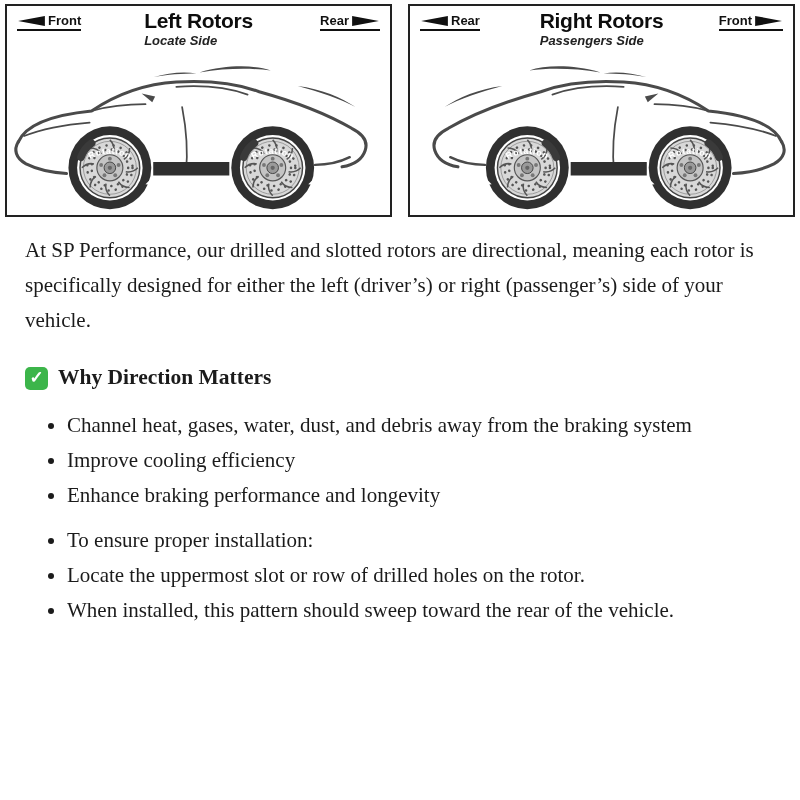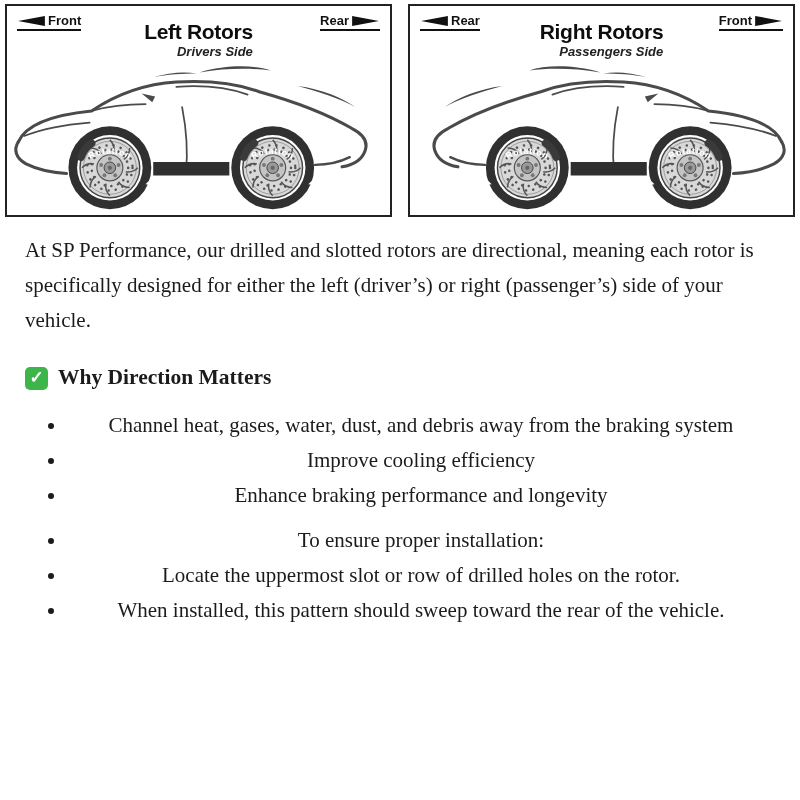--- a/index.html
+++ b/index.html
@@ -10,22 +10,22 @@
   .diagram{display:flex;gap:16px;margin:4px 5px 0 5px;}
   .panel{flex:1;border:2px solid #222;background:#fff;position:relative;}
   .panel-header{position:relative;height:46px;padding:5px 8px 0 8px;}
   .edge-label{position:absolute;top:7px;display:flex;align-items:center;gap:3px;
               font-family:"Liberation Sans",sans-serif;font-weight:700;font-size:13px;
               border-bottom:2.5px solid #111;padding-bottom:1px;color:#111;}
   .edge-label.left{left:10px;}
   .edge-label.right{right:10px;}
   .arrow{width:28px;height:12px;display:block;}
   .arrow polygon{fill:#111;}
-  .panel-title-block{position:absolute;left:50%;top:14px;transform:translateX(-50%);
-                     text-align:right;font-family:"Liberation Sans",sans-serif;}
+  .panel-title-block{position:absolute;left:50%;top:3px;transform:translateX(-50%);
+                     text-align:left;font-family:"Liberation Sans",sans-serif;}
   .panel-title{font-size:21px;font-weight:800;letter-spacing:-0.3px;color:#0d0d0d;white-space:nowrap;}
   .panel-subtitle{font-size:13px;font-weight:700;font-style:italic;color:#222;margin-top:0px;white-space:nowrap;}
   .car-svg{display:block;width:100%;height:158px;}
 
   .car-line{stroke:#4a4a4a;fill:none;stroke-linecap:round;}
   .w32{stroke-width:3.2;} .w18{stroke-width:1.8;} .w25{stroke-width:2.5;}
   .car-fill{fill:#4a4a4a;stroke:none;}
   .dark-fill{fill:#2f2f2f;stroke:none;}
   .caliper{stroke:#3a3a3a;stroke-width:8;fill:none;stroke-linecap:round;}
   .rot{font-family:"Liberation Sans",sans-serif;font-weight:700;font-size:9px;
@@ -33,21 +33,21 @@
 
   
   .article{padding:0 25px 0 25px;font-size:21px;line-height:1.67;}
   .intro{margin:16px 0 20px 0;}
   .section-heading{display:flex;align-items:center;gap:10px;margin:22px 0 12px 0;
                    font-size:21.5px;}
   .section-heading .htext{font-weight:700;}
   .section-heading.regular .htext{font-weight:400;}
   .lead{margin:0 0 4px 0;}
   ul{margin:4px 0 0 0;padding-left:42px;}
-  li{line-height:1.67;text-align:center;}
+  li{line-height:1.67;}
   .check-icon{display:inline-flex;width:23px;height:23px;border-radius:5px;
               align-items:center;justify-content:center;flex:0 0 auto;
               background:#3cb54a;color:#fff;
               font-family:"Liberation Sans",sans-serif;font-weight:700;font-size:17px;}
   .mag-icon{width:22px;height:22px;flex:0 0 auto;display:block;}
   .sec2{margin-top:26px;}
   .list2{margin-top:10px;}
 
   .defs-holder{position:absolute;width:0;height:0;overflow:hidden;}
 </style>
@@ -104,21 +104,21 @@
   <div class="panel">
     <div class="panel-header">
       <div class="edge-label left">
         <svg class="arrow" viewBox="0 0 30 13">
             <polygon points="30,1 30,12 1,6.5"></polygon>
           </svg>
         <span>Front</span>
       </div>
       <div class="panel-title-block">
         <div class="panel-title">Left Rotors</div>
-        <div class="panel-subtitle">Drivers Side</div>
+        <div class="panel-subtitle">Locate Side</div>
       </div>
       <div class="edge-label right">
         <span>Rear</span>
         <svg class="arrow" viewBox="0 0 30 13">
             <polygon points="0,1 0,12 29,6.5"></polygon>
           </svg>
       </div>
     </div>
     <svg class="car-svg" viewBox="0 0 390 164">
       <use href="#car-body"></use>

